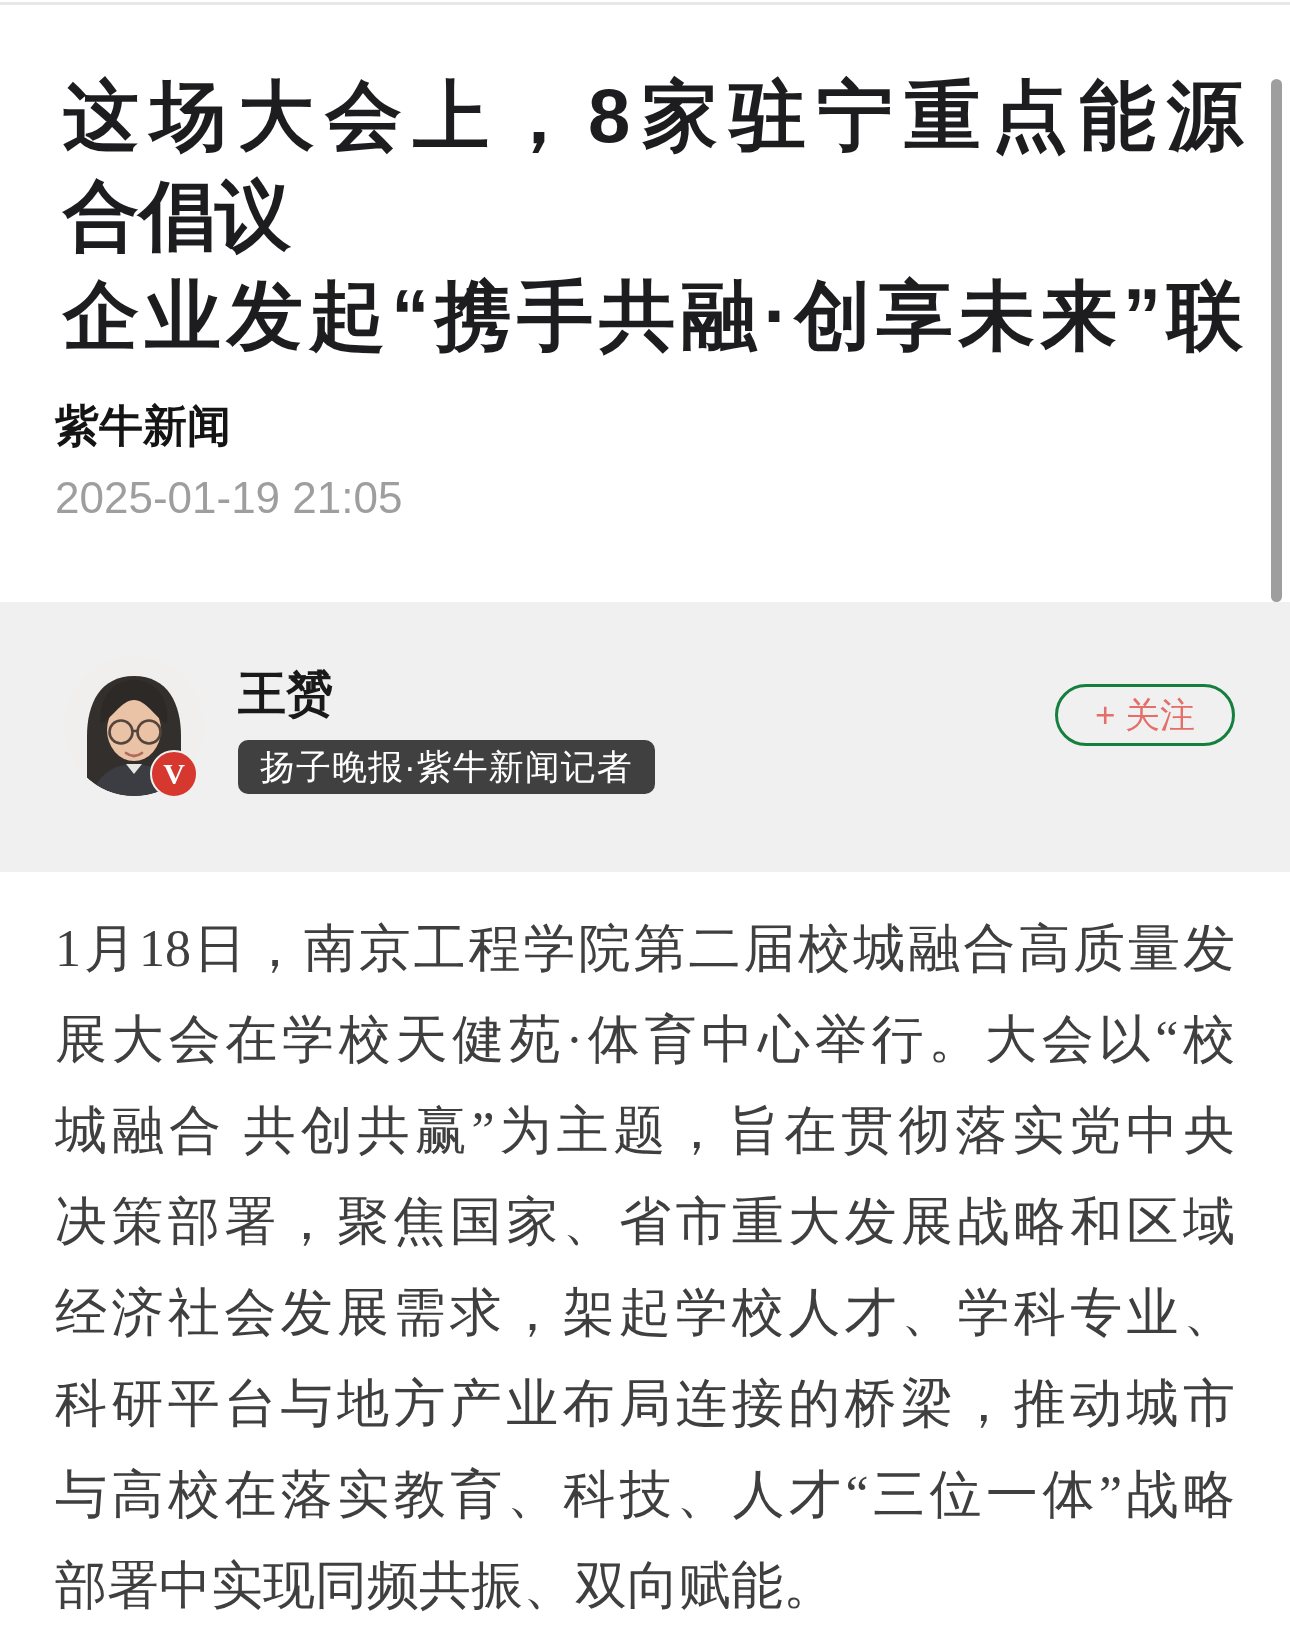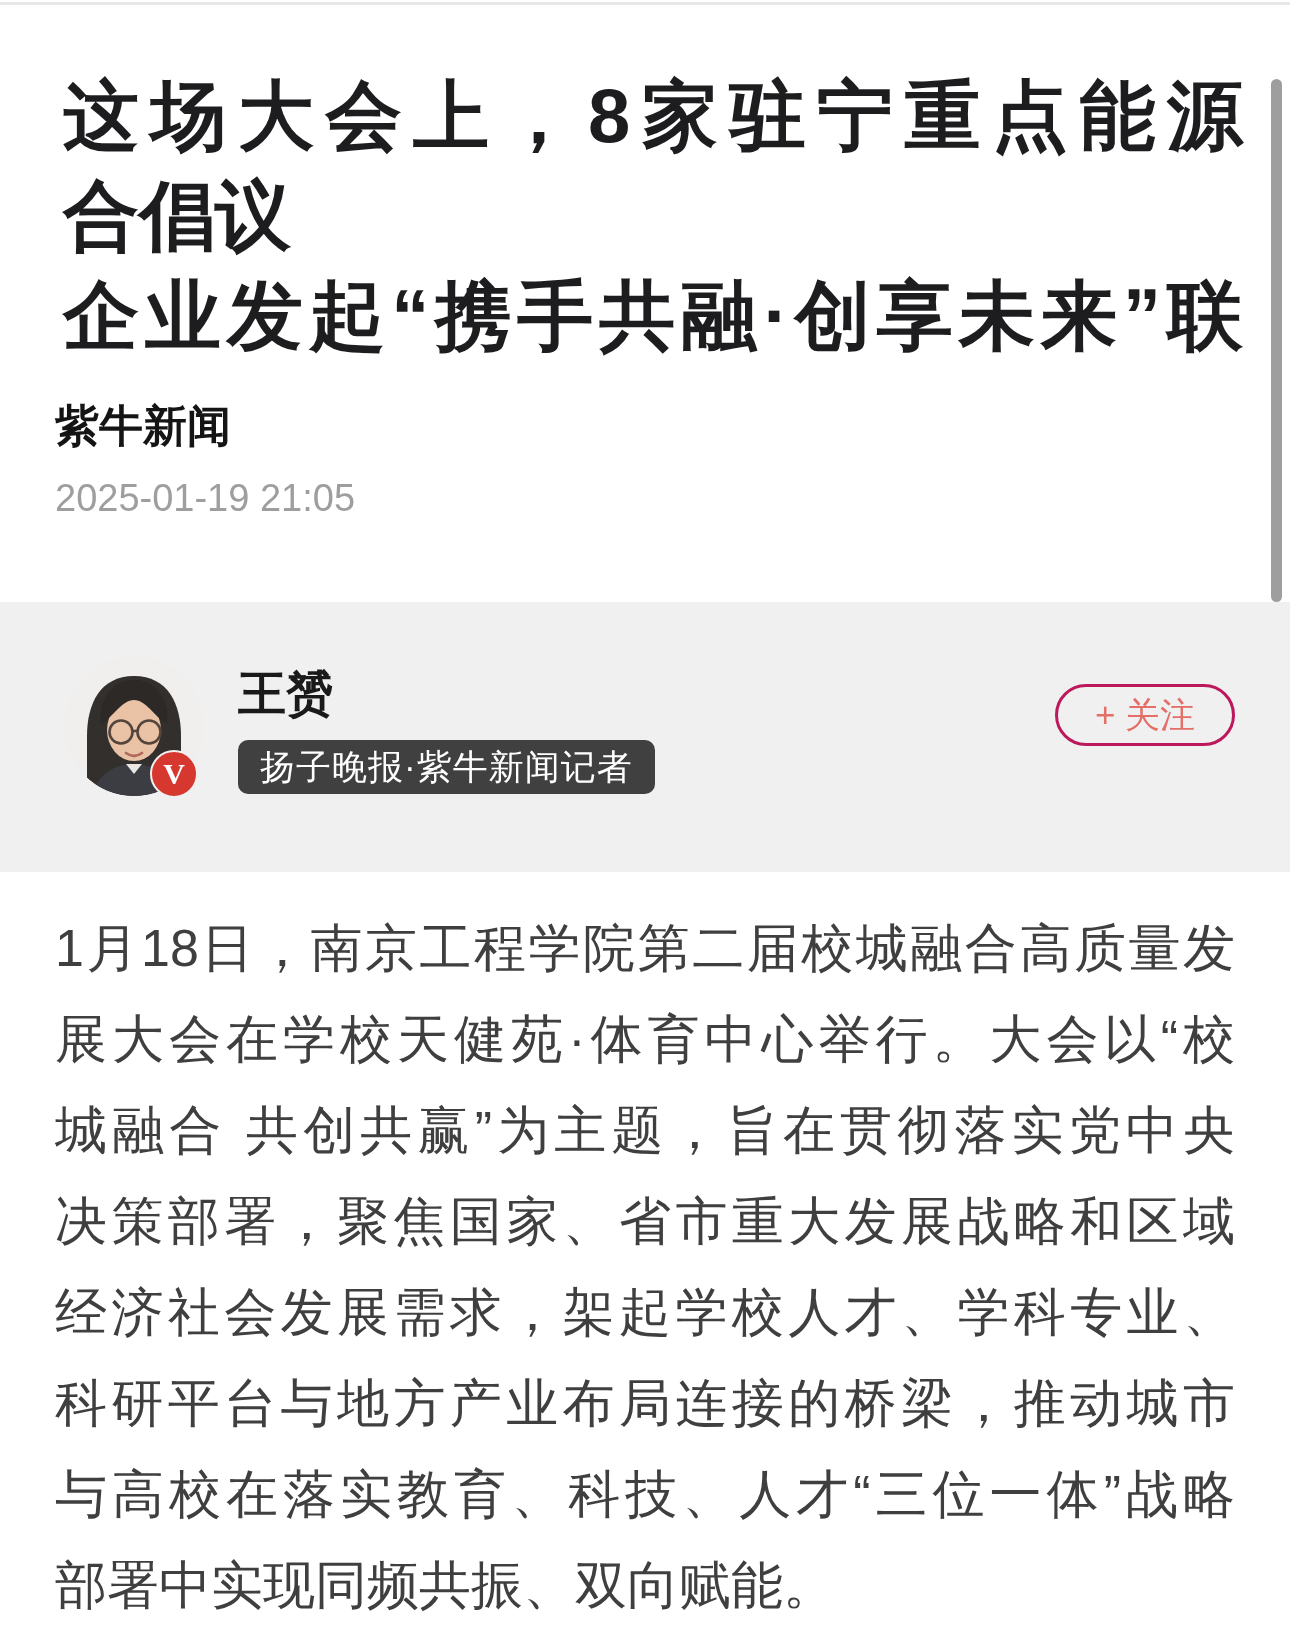--- a/index.html
+++ b/index.html
@@ -58,21 +58,21 @@
     top: 400px;
     font-size: 44px;
     line-height: 52px;
     font-weight: 700;
     color: #141414;
   }
   .pub-date {
     position: absolute;
     left: 55px;
     top: 472px;
-    font-size: 38px;
+    font-size: 44px;
     line-height: 52px;
     font-weight: 400;
     color: #9e9e9e;
     text-align: right;
   }
 
   .author-card {
     position: absolute;
     left: 0;
     top: 602px;
@@ -136,21 +136,21 @@
     white-space: nowrap;
   }
   .follow-btn {
     position: absolute;
     right: 55px;
     top: 82px;
     width: 180px;
     height: 62px;
     box-sizing: border-box;
     background: transparent;
-    border: 3px solid #be185d;
+    border: 3px solid #15803d;
     border-radius: 32px;
     color: #e36f68;
     font-family: "Liberation Sans", sans-serif;
     font-size: 35px;
     line-height: 56px;
     text-align: center;
     padding: 0;
     cursor: pointer;
     white-space: nowrap;
   }
@@ -162,20 +162,21 @@
     width: 1180px;
     font-size: 52px;
     line-height: 91px;
     font-weight: 400;
     color: #3f3f3f;
   }
   .body-line {
     display: block;
     text-align: justify;
     text-align-last: justify;
+    font-family: Liberation Serif, serif;
   }
   .body-line.last { text-align-last: left; }
 </style>
 </head>
 <body>
 
 <div class="page">
 
   <div class="top-hairline"></div>
 

